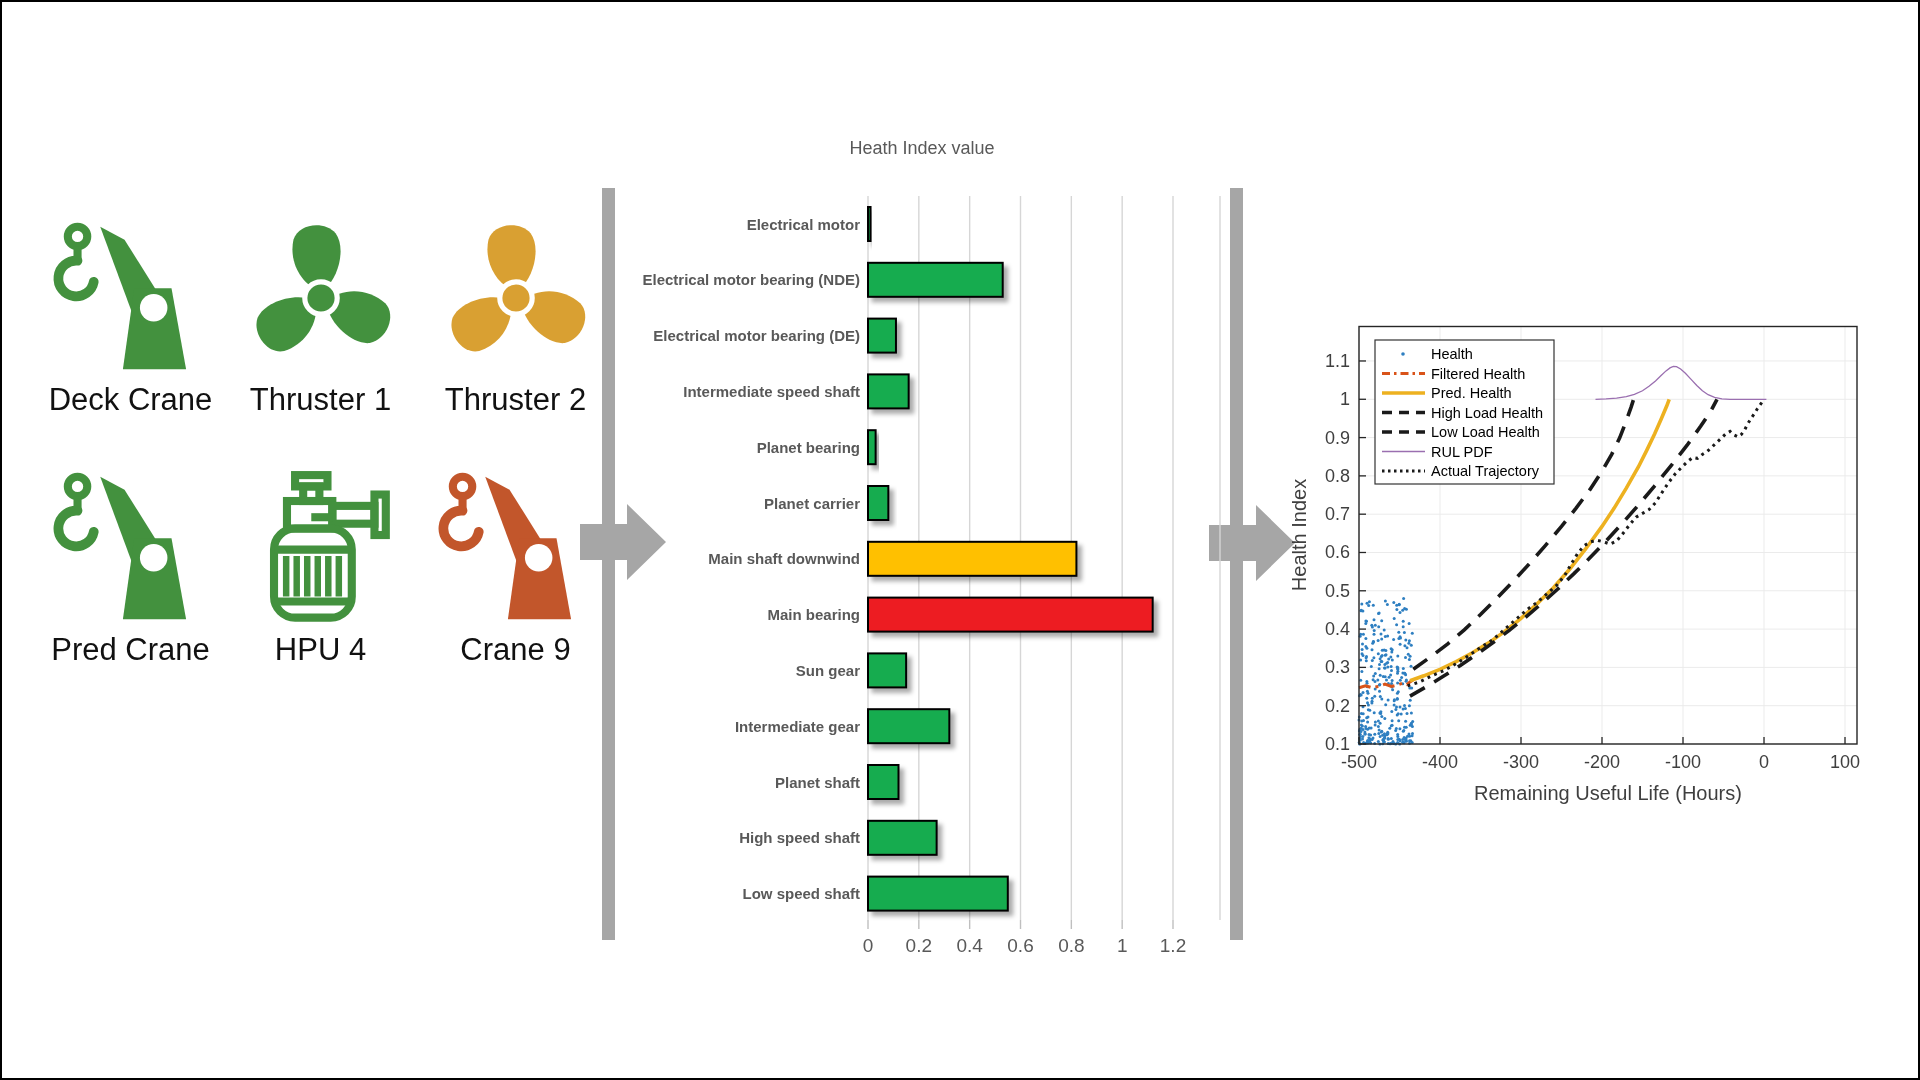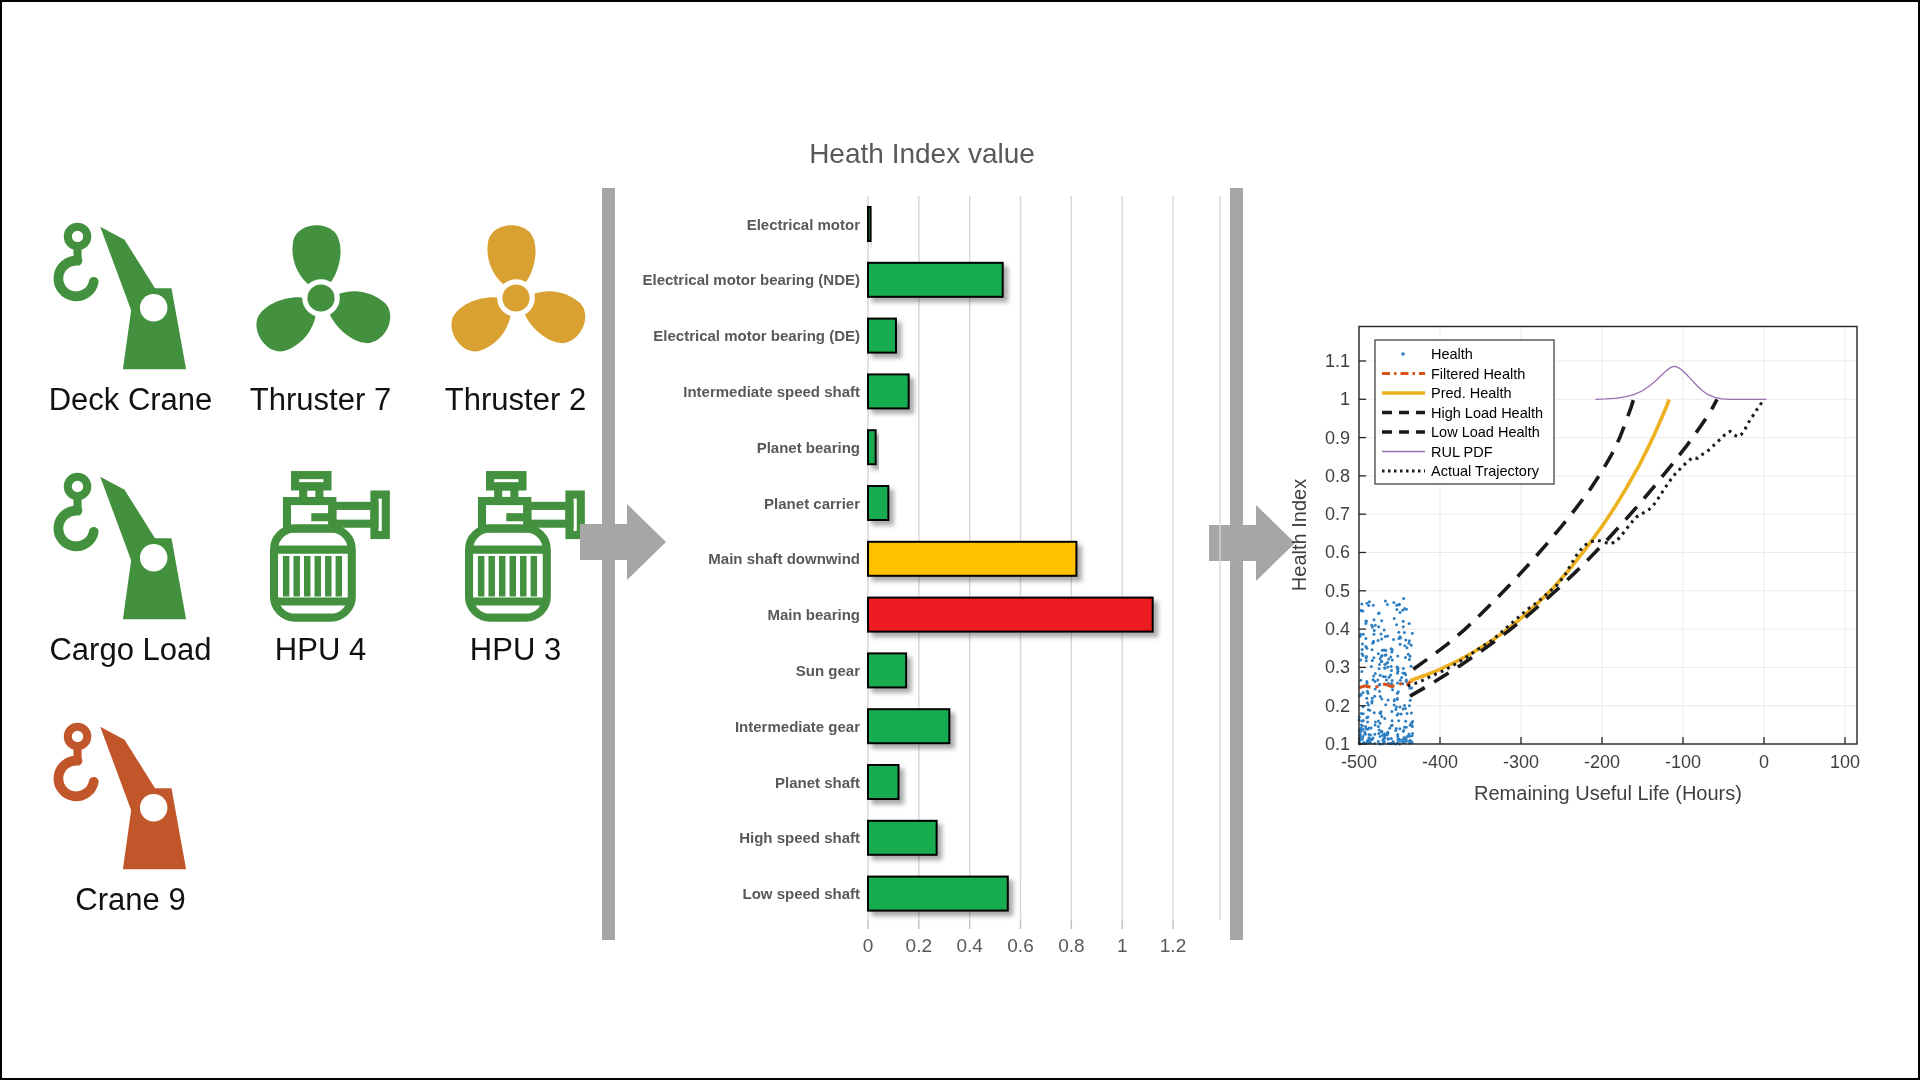--- a/index.html
+++ b/index.html
@@ -6,21 +6,21 @@
   #canvas{position:relative;width:1920px;height:1080px;background:#fff;border:2px solid #000;box-sizing:border-box;overflow:hidden;font-family:"Liberation Sans",sans-serif;}
   
   #equipment-grid{position:absolute;left:36px;top:168px;width:575px;height:760px;display:grid;grid-template-columns:185px 195px 195px;grid-template-rows:248px 250px 250px;}
   .equip-cell{display:flex;flex-direction:column;align-items:center;justify-content:flex-end;}
   .equip-cell svg{width:162px;height:162px;display:block;}
   .equip-label{font-size:31px;color:#111;line-height:1.2;margin-top:2px;white-space:nowrap;}
   
   .sep-bar{position:absolute;width:13px;background:#A6A6A6;}
   .sep-arrow{position:absolute;}
   
-  #bar-title{position:absolute;left:630px;top:136px;width:580px;text-align:center;font-size:28px;color:#595959;}
+  #bar-title{position:absolute;left:630px;top:136px;width:580px;text-align:center;font-size:18px;color:#595959;}
   #bar-chart-svg{position:absolute;left:630px;top:176px;}
   
   #line-plot-svg{position:absolute;left:1290px;top:296px;}
 </style>
 </head>
 <body>
 
 <div id="canvas">
 
   <div id="equipment-grid">
@@ -35,75 +35,58 @@
         </svg>
         <div class="equip-label">Deck Crane</div>
       </div>
       <div class="equip-cell">
         <svg viewBox="0 0 100 100">
     <path d="M50 46 C 38 42 30 28 33 14 C 36 4 52 2 59 10 C 65 18 62 36 52 45 Z" fill="#43913E"></path>
     <path d="M50 46 C 38 42 30 28 33 14 C 36 4 52 2 59 10 C 65 18 62 36 52 45 Z" fill="#43913E" transform="rotate(120 50 50)"></path>
     <path d="M50 46 C 38 42 30 28 33 14 C 36 4 52 2 59 10 C 65 18 62 36 52 45 Z" fill="#43913E" transform="rotate(240 50 50)"></path>
     <circle cx="50" cy="50" r="10" fill="#43913E" stroke="#fff" stroke-width="3.2"></circle>
         </svg>
-        <div class="equip-label">Thruster 7</div>
+        <div class="equip-label">Thruster 1</div>
       </div>
       <div class="equip-cell">
         <svg viewBox="0 0 100 100">
     <path d="M50 46 C 38 42 30 28 33 14 C 36 4 52 2 59 10 C 65 18 62 36 52 45 Z" fill="#D9A032"></path>
     <path d="M50 46 C 38 42 30 28 33 14 C 36 4 52 2 59 10 C 65 18 62 36 52 45 Z" fill="#D9A032" transform="rotate(120 50 50)"></path>
     <path d="M50 46 C 38 42 30 28 33 14 C 36 4 52 2 59 10 C 65 18 62 36 52 45 Z" fill="#D9A032" transform="rotate(240 50 50)"></path>
     <circle cx="50" cy="50" r="10" fill="#D9A032" stroke="#fff" stroke-width="3.2"></circle>
         </svg>
         <div class="equip-label">Thruster 2</div>
       </div>
       <div class="equip-cell">
         <svg viewBox="0 0 100 100">
     <circle cx="17" cy="12" r="6" fill="none" stroke="#43913E" stroke-width="5"></circle>
     <path d="M17 18 L17 27" stroke="#43913E" stroke-width="5" fill="none"></path>
     <path d="M17 27 a11 11 0 1 0 10 13" fill="none" stroke="#43913E" stroke-width="6" stroke-linecap="round"></path>
     <polygon points="31,6 46,14 68,49 51,60" fill="#43913E"></polygon>
     <polygon points="52,44 75,44 84,94 45,94" fill="#43913E"></polygon>
     <circle cx="64" cy="56" r="8.5" fill="#fff"></circle>
         </svg>
-        <div class="equip-label">Cargo Load</div>
+        <div class="equip-label">Pred Crane</div>
       </div>
       <div class="equip-cell">
         <svg viewBox="0 0 100 100">
     <g fill="none" stroke="#43913E" stroke-width="5">
       <rect x="34" y="5" width="20" height="7"></rect>
       <rect x="39" y="12" width="10" height="9"></rect>
       <rect x="29" y="21" width="28" height="17"></rect>
       <rect x="57" y="24" width="26" height="11"></rect>
       <rect x="83" y="17" width="7" height="25"></rect>
       <path d="M44 31 h13"></path>
       <rect x="21" y="38" width="48" height="55" rx="13"></rect>
       <path d="M21 51 h48"></path>
       <path d="M21 83 h48"></path>
       <path stroke-width="4" d="M28.5 55 V80 M35 55 V80 M41.5 55 V80 M48 55 V80 M54.5 55 V80 M61 55 V80"></path>
     </g>
         </svg>
         <div class="equip-label">HPU 4</div>
-      </div>
-      <div class="equip-cell">
-        <svg viewBox="0 0 100 100">
-    <g fill="none" stroke="#43913E" stroke-width="5">
-      <rect x="34" y="5" width="20" height="7"></rect>
-      <rect x="39" y="12" width="10" height="9"></rect>
-      <rect x="29" y="21" width="28" height="17"></rect>
-      <rect x="57" y="24" width="26" height="11"></rect>
-      <rect x="83" y="17" width="7" height="25"></rect>
-      <path d="M44 31 h13"></path>
-      <rect x="21" y="38" width="48" height="55" rx="13"></rect>
-      <path d="M21 51 h48"></path>
-      <path d="M21 83 h48"></path>
-      <path stroke-width="4" d="M28.5 55 V80 M35 55 V80 M41.5 55 V80 M48 55 V80 M54.5 55 V80 M61 55 V80"></path>
-    </g>
-        </svg>
-        <div class="equip-label">HPU 3</div>
       </div>
       <div class="equip-cell">
         <svg viewBox="0 0 100 100">
     <circle cx="17" cy="12" r="6" fill="none" stroke="#C2562B" stroke-width="5"></circle>
     <path d="M17 18 L17 27" stroke="#C2562B" stroke-width="5" fill="none"></path>
     <path d="M17 27 a11 11 0 1 0 10 13" fill="none" stroke="#C2562B" stroke-width="6" stroke-linecap="round"></path>
     <polygon points="31,6 46,14 68,49 51,60" fill="#C2562B"></polygon>
     <polygon points="52,44 75,44 84,94 45,94" fill="#C2562B"></polygon>
     <circle cx="64" cy="56" r="8.5" fill="#fff"></circle>
         </svg>

